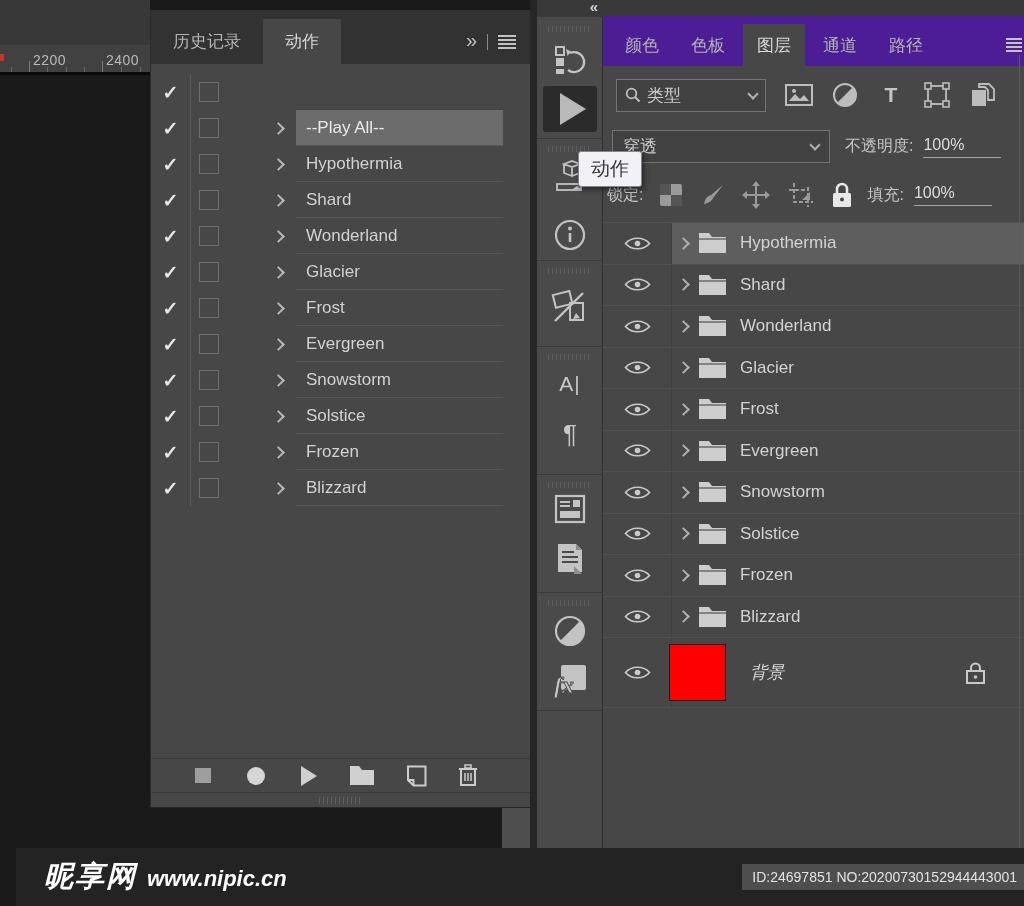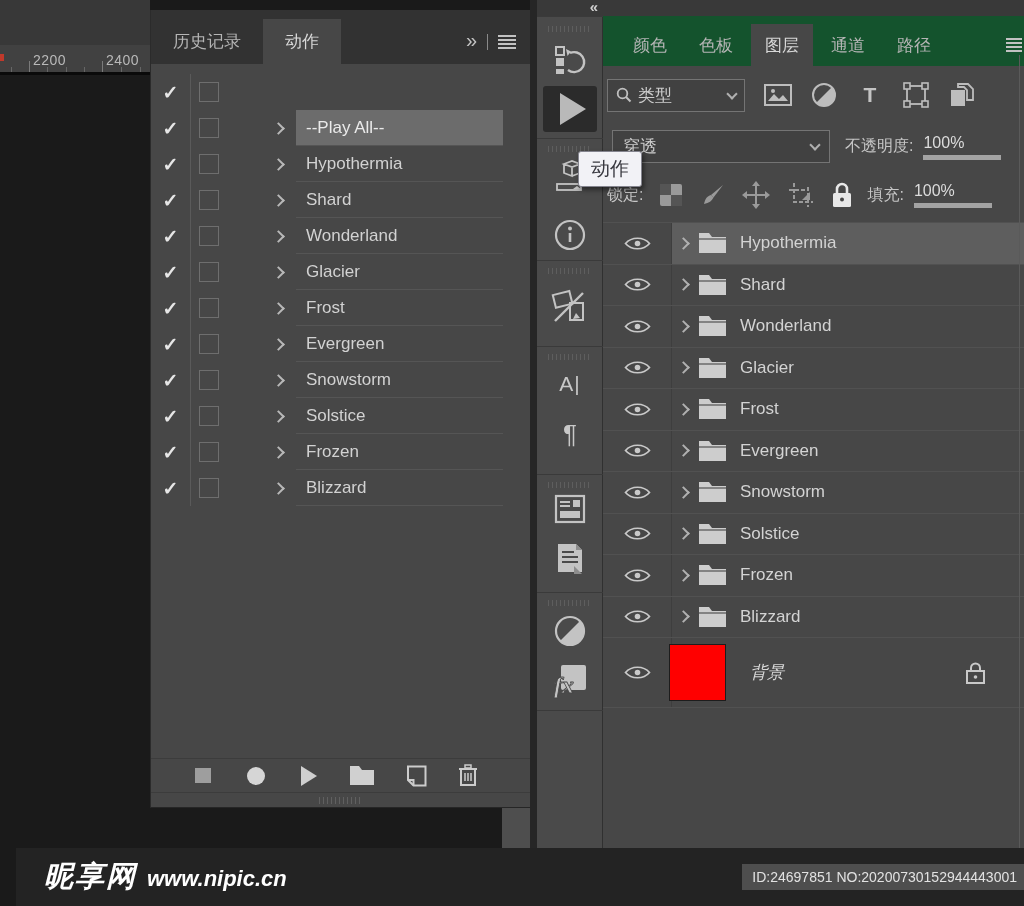--- a/index.html
+++ b/index.html
@@ -79,44 +79,44 @@
   .glyph-para { font-size:26px; color:#c8c8c8; }
 
   
   .tooltip { position:absolute; left:578px; top:151px; width:64px; height:36px; background:#f2f2f6;
     border:1px solid #84848e; border-radius:3px; box-shadow:2px 3px 5px rgba(0,0,0,0.45);
     display:flex; align-items:center; justify-content:center; font-size:19px; color:#38383f; z-index:60; }
 
   
   .layers-panel { position:absolute; left:603px; top:0; width:421px; height:848px; background:#474747; }
   .lp-band { height:16px; background:#393939; }
-  .lp-tabbar { position:relative; height:50px; background:#14532d; display:flex; align-items:flex-end; padding-left:16px; }
+  .lp-tabbar { position:relative; height:50px; background:#4c1d95; display:flex; align-items:flex-end; padding-left:8px; }
   .lp-tab { height:42px; padding:0 14px; margin-right:4px; display:flex; align-items:center;
     font-size:17px; color:#b5b5b5; }
   .lp-tab.active { background:#474747; color:#d8d8d8;text-align:center; }
   .lp-tab-menu { position:absolute; right:2px; bottom:14px; width:16px; height:14px;
     background:repeating-linear-gradient(#c2c2c2 0 2px, transparent 2px 4px); }
 
   .lp-filter-row { position:absolute; left:0; top:78px; width:421px; height:34px; display:flex; align-items:center; }
-  .search-box { margin-left:4px; width:138px; height:33px; background:#414141; border:1px solid #747474;
+  .search-box { margin-left:13px; width:150px; height:33px; background:#414141; border:1px solid #747474;
     display:flex; align-items:center; padding:0 8px; }
   .search-box .label { font-size:17px; color:#cccccc; margin-left:6px; }
   .mini-chev { width:8px; height:8px; border-right:2px solid #b0b0b0; border-bottom:2px solid #b0b0b0;
     transform:rotate(45deg); margin-left:auto; margin-bottom:3px; }
   .filter-icons { display:flex; align-items:center; margin-left:18px; gap:16px; color:#bdbdbd; }
   .ficon { display:flex; align-items:center; justify-content:center; width:30px; }
   .glyph-T { font-size:21px; font-weight:bold; color:#c4c4c4; }
 
   .lp-blend-row { position:absolute; left:0; top:130px; width:421px; height:33px; display:flex; align-items:center; }
   .blend-box { margin-left:9px; width:218px; height:33px; background:#414141; border:1px solid #747474;
     display:flex; align-items:center; padding:0 10px; font-size:17px; color:#cccccc; }
   .lp-label { font-size:16px; color:#c6c6c6; }
   .opacity-label { margin-left:15px; }
   .uvalue { margin-left:10px; width:78px; font-size:16px; color:#dcdcdc;
-    border-bottom:5px solid #a3a3a3; padding-bottom:3px; }
+    border-bottom:1px solid #a3a3a3; padding-bottom:3px; }
 
   .lp-lock-row { position:absolute; left:0; top:178px; width:421px; height:34px; display:flex; align-items:center; color:#a8a8a8; }
   .lock-label { margin-left:4px; }
   .lock-ic { display:flex; align-items:center; justify-content:center; }
   .fill-label { margin-left:14px; }
 
   .lp-list { position:absolute; left:0; top:222px; width:421px; border-top:1px solid #515151; }
   .lr-row { position:relative; height:41.5px; display:flex; align-items:stretch; border-bottom:1px solid #515151; }
   .eye-col { width:69px; border-right:1px solid #3e3e3e; display:flex; align-items:center; justify-content:center; }
   .lr-body { flex:1; display:flex; align-items:center; }

